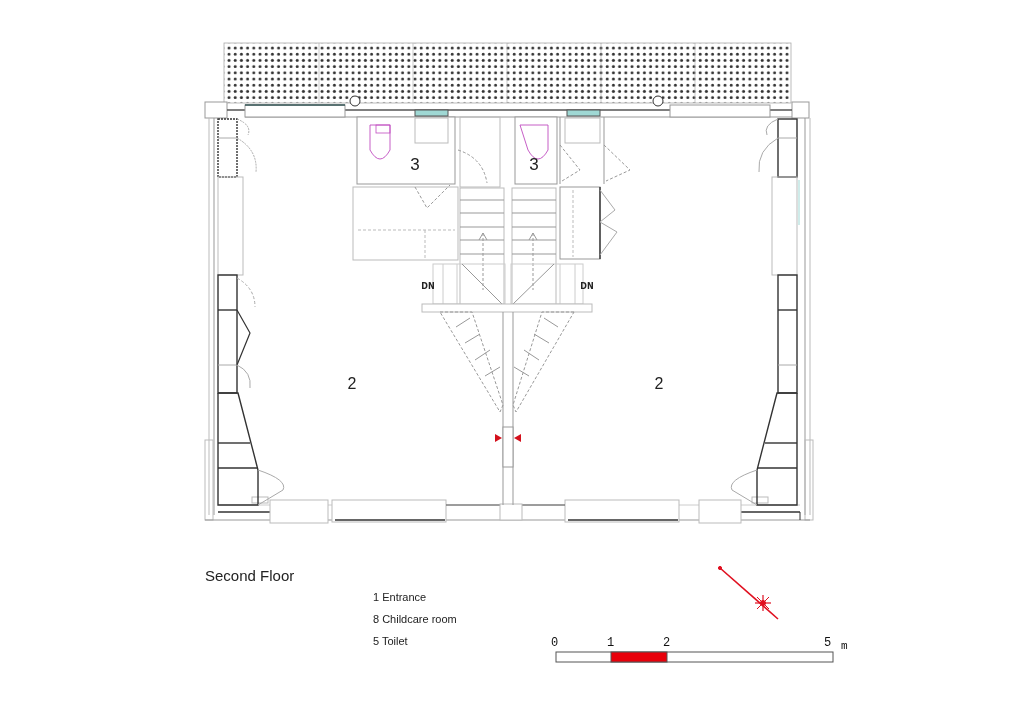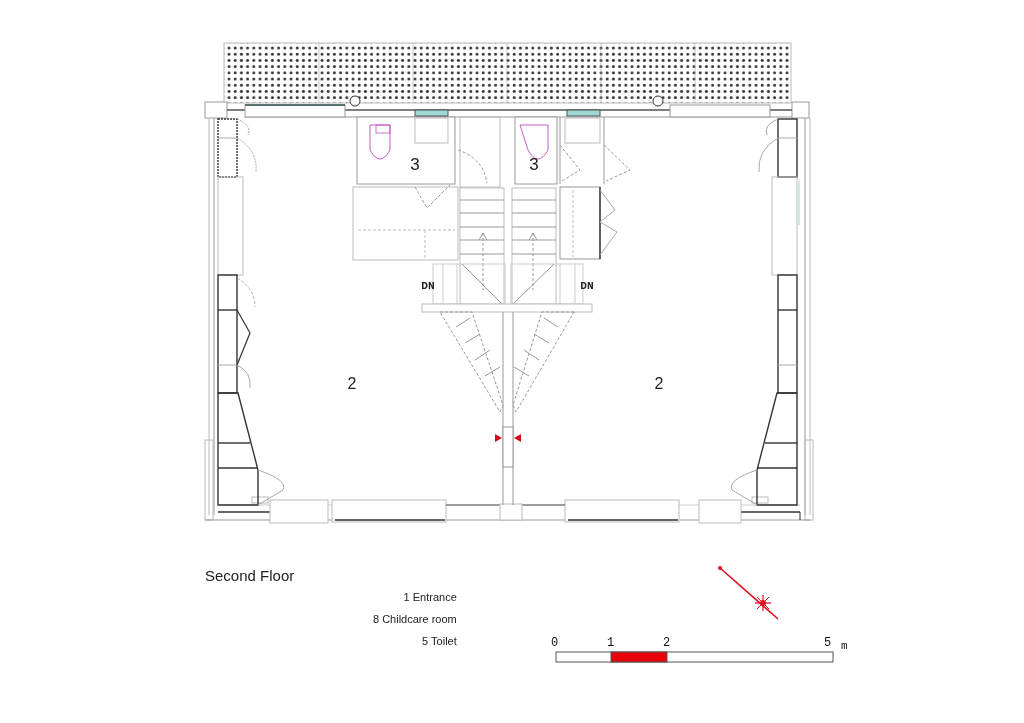--- a/index.html
+++ b/index.html
@@ -1,19 +1,19 @@
 <!DOCTYPE html>
 <html><head>
 <meta charset="utf-8">
 <style>
   html,body{margin:0;padding:0;background:#fff;}
   body{width:1024px;height:723px;position:relative;overflow:hidden;font-family:"Liberation Sans",sans-serif;}
   #plan{position:absolute;left:0;top:0;}
   .floor-title{position:absolute;left:205px;top:567px;font-size:15px;color:#222;}
-  .legend{position:absolute;left:373px;top:586px;font-size:11px;color:#222;line-height:22px;text-align:right;}
+  .legend{position:absolute;left:373px;top:586px;font-size:11px;color:#222;line-height:22px;}
   .legend div{height:22px;}
   .scale-label{position:absolute;font-family:"Liberation Mono",monospace;font-size:12px;color:#111;}
 </style>
 </head>
 <body>
 
 <svg id="plan" width="1024" height="723" viewBox="0 0 1024 723">
   <defs>
     <pattern id="dots" x="226" y="45" width="6.2" height="6.2" patternUnits="userSpaceOnUse">
       <circle cx="3" cy="3" r="1.5" fill="#333"></circle>

